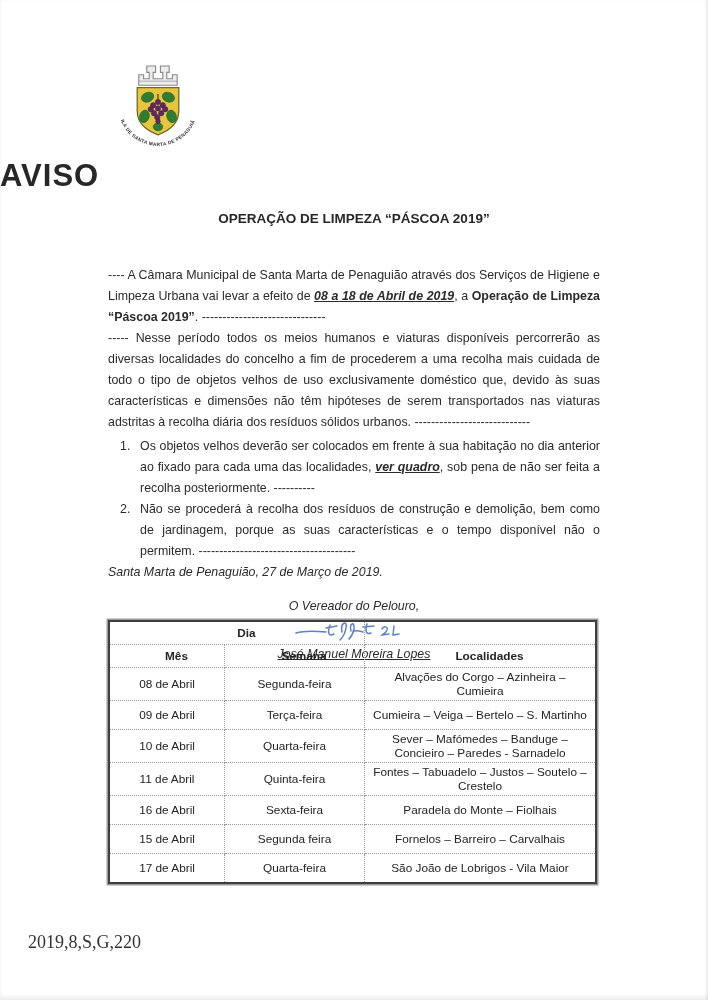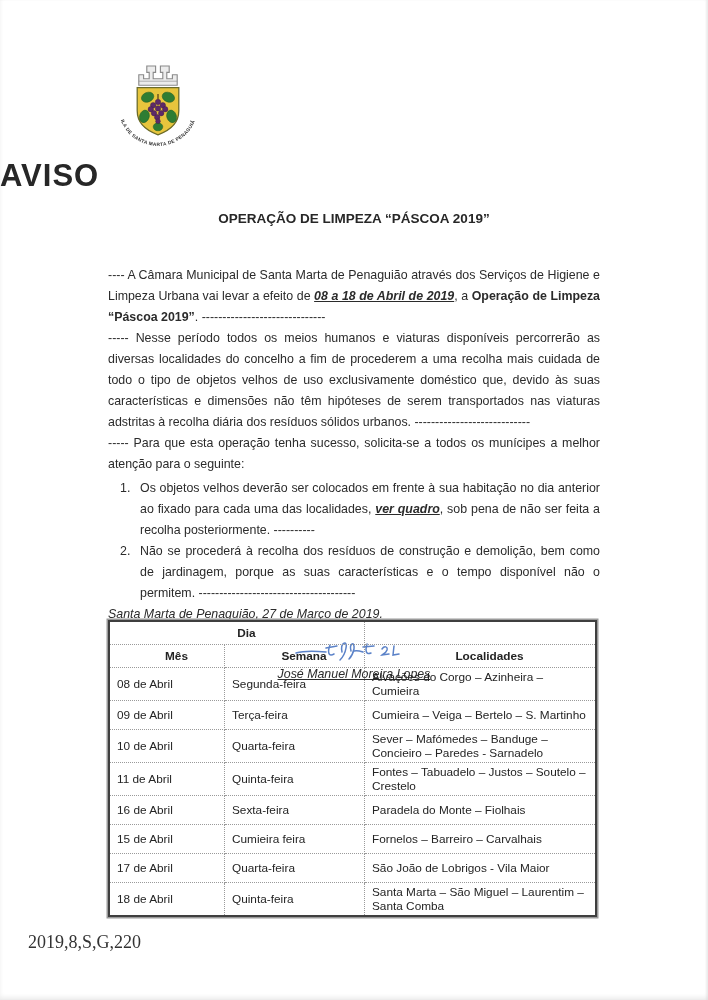--- a/index.html
+++ b/index.html
@@ -36,21 +36,21 @@
   .sig-name{font-style:italic;margin:0;text-decoration:underline;}
   table.schedule{
     position:absolute;top:620px;left:108px;width:489px;
     border-collapse:collapse;font-size:11.8px;color:#242424;
     border:2px solid #3f3f3f;box-shadow:0 0 0 1.5px #9a9a9a;
   }
   table.schedule th,table.schedule td{
     border:1px dotted #9a9a9a;padding:2px 7px;font-weight:400;
   }
   table.schedule th{font-weight:700;text-align:center;height:18px;padding-left:26px;}
-  table.schedule td{height:24px;text-align:left;}
+  table.schedule td{height:24px;text-align:center;}
   td.col-mes{width:100px;}
   td.col-semana{width:125px;}
   .footer-code{
     position:absolute;left:28px;top:932px;
     font-family:"Liberation Serif",serif;font-size:18px;color:#333;
   }
 </style>
 </head>
 <body>
 
@@ -96,36 +96,36 @@
       </text>
     </svg>
   </div>
 
   <h1 class="doc-title">AVISO</h1>
   <h2 class="doc-subtitle">OPERAÇÃO DE LIMPEZA “PÁSCOA 2019”</h2>
 
   <div class="content">
     <p><span>---- A Câmara Municipal de Santa Marta de Penaguião através dos Serviços de Higiene e Limpeza Urbana vai levar a efeito de </span><span class="seg-bolditalic">08 a 18 de Abril de 2019</span><span>, a </span><span class="seg-bold">Operação de Limpeza “Páscoa 2019”</span><span>. ------------------------------</span></p>
     <p>----- Nesse período todos os meios humanos e viaturas disponíveis percorrerão as diversas localidades do concelho a fim de procederem a uma recolha mais cuidada de todo o tipo de objetos velhos de uso exclusivamente doméstico que, devido às suas características e dimensões não têm hipóteses de serem transportados nas viaturas adstritas à recolha diária dos resíduos sólidos urbanos. ----------------------------</p>
-    <p>----- Para que esta operação tenha sucesso, solicita-se a todos os munícipes a melhor atenção para o seguinte:</p>
 
     <div class="numlist">
       <div class="li">
         <span class="li-num">1.</span>
         <span class="li-text"><span>Os objetos velhos deverão ser colocados em frente à sua habitação no dia anterior ao fixado para cada uma das localidades, </span><span class="seg-italic-underline">ver quadro</span><span>, sob pena de não ser feita a recolha posteriormente. ----------</span></span>
       </div>
       <div class="li">
         <span class="li-num">2.</span>
         <span class="li-text">Não se procederá à recolha dos resíduos de construção e demolição, bem como de jardinagem, porque as suas características e o tempo disponível não o permitem. --------------------------------------</span>
       </div>
     </div>
 
     <p class="dateline">Santa Marta de Penaguião, 27 de Março de 2019.</p>
 
     <div class="sig-block">
+      <p class="sig-role">O Vereador do Pelouro,</p>
       <svg class="sig-scribble" width="120" height="26" viewBox="0 0 120 26">
         <g fill="none" stroke="#5b82c8" stroke-width="1.5" stroke-linecap="round">
           <path d="M2,15 C12,12 22,13 32,14"></path>
           <path d="M36,7 C33,15 35,19 40,16"></path>
           <path d="M32,10 L43,8"></path>
           <path d="M48,14 C46,4 54,2 52,10 C51,16 48,20 46,22"></path>
           <path d="M57,13 C55,5 61,3 60,11 C59,16 57,19 55,21"></path>
           <path d="M60,13 C63,12 66,13 69,14"></path>
           <path d="M73,6 C71,13 72,17 77,15"></path>
           <path d="M69,9 L80,8"></path>
@@ -170,30 +170,25 @@
         <td class="col-semana">Quinta-feira</td>
         <td>Fontes – Tabuadelo – Justos – Soutelo – Crestelo</td>
       </tr>
       <tr>
         <td class="col-mes">16 de Abril</td>
         <td class="col-semana">Sexta-feira</td>
         <td>Paradela do Monte – Fiolhais</td>
       </tr>
       <tr>
         <td class="col-mes">15 de Abril</td>
-        <td class="col-semana">Cumieira feira</td>
+        <td class="col-semana">Segunda feira</td>
         <td>Fornelos – Barreiro – Carvalhais</td>
       </tr>
       <tr>
         <td class="col-mes">17 de Abril</td>
         <td class="col-semana">Quarta-feira</td>
         <td>São João de Lobrigos - Vila Maior</td>
-      </tr>
-      <tr>
-        <td class="col-mes">18 de Abril</td>
-        <td class="col-semana">Quinta-feira</td>
-        <td>Santa Marta – São Miguel – Laurentim – Santa Comba</td>
       </tr>
     </tbody>
   </table>
 
   <div class="footer-code">2019,8,S,G,220</div>
 </div>
 
 </body></html>

